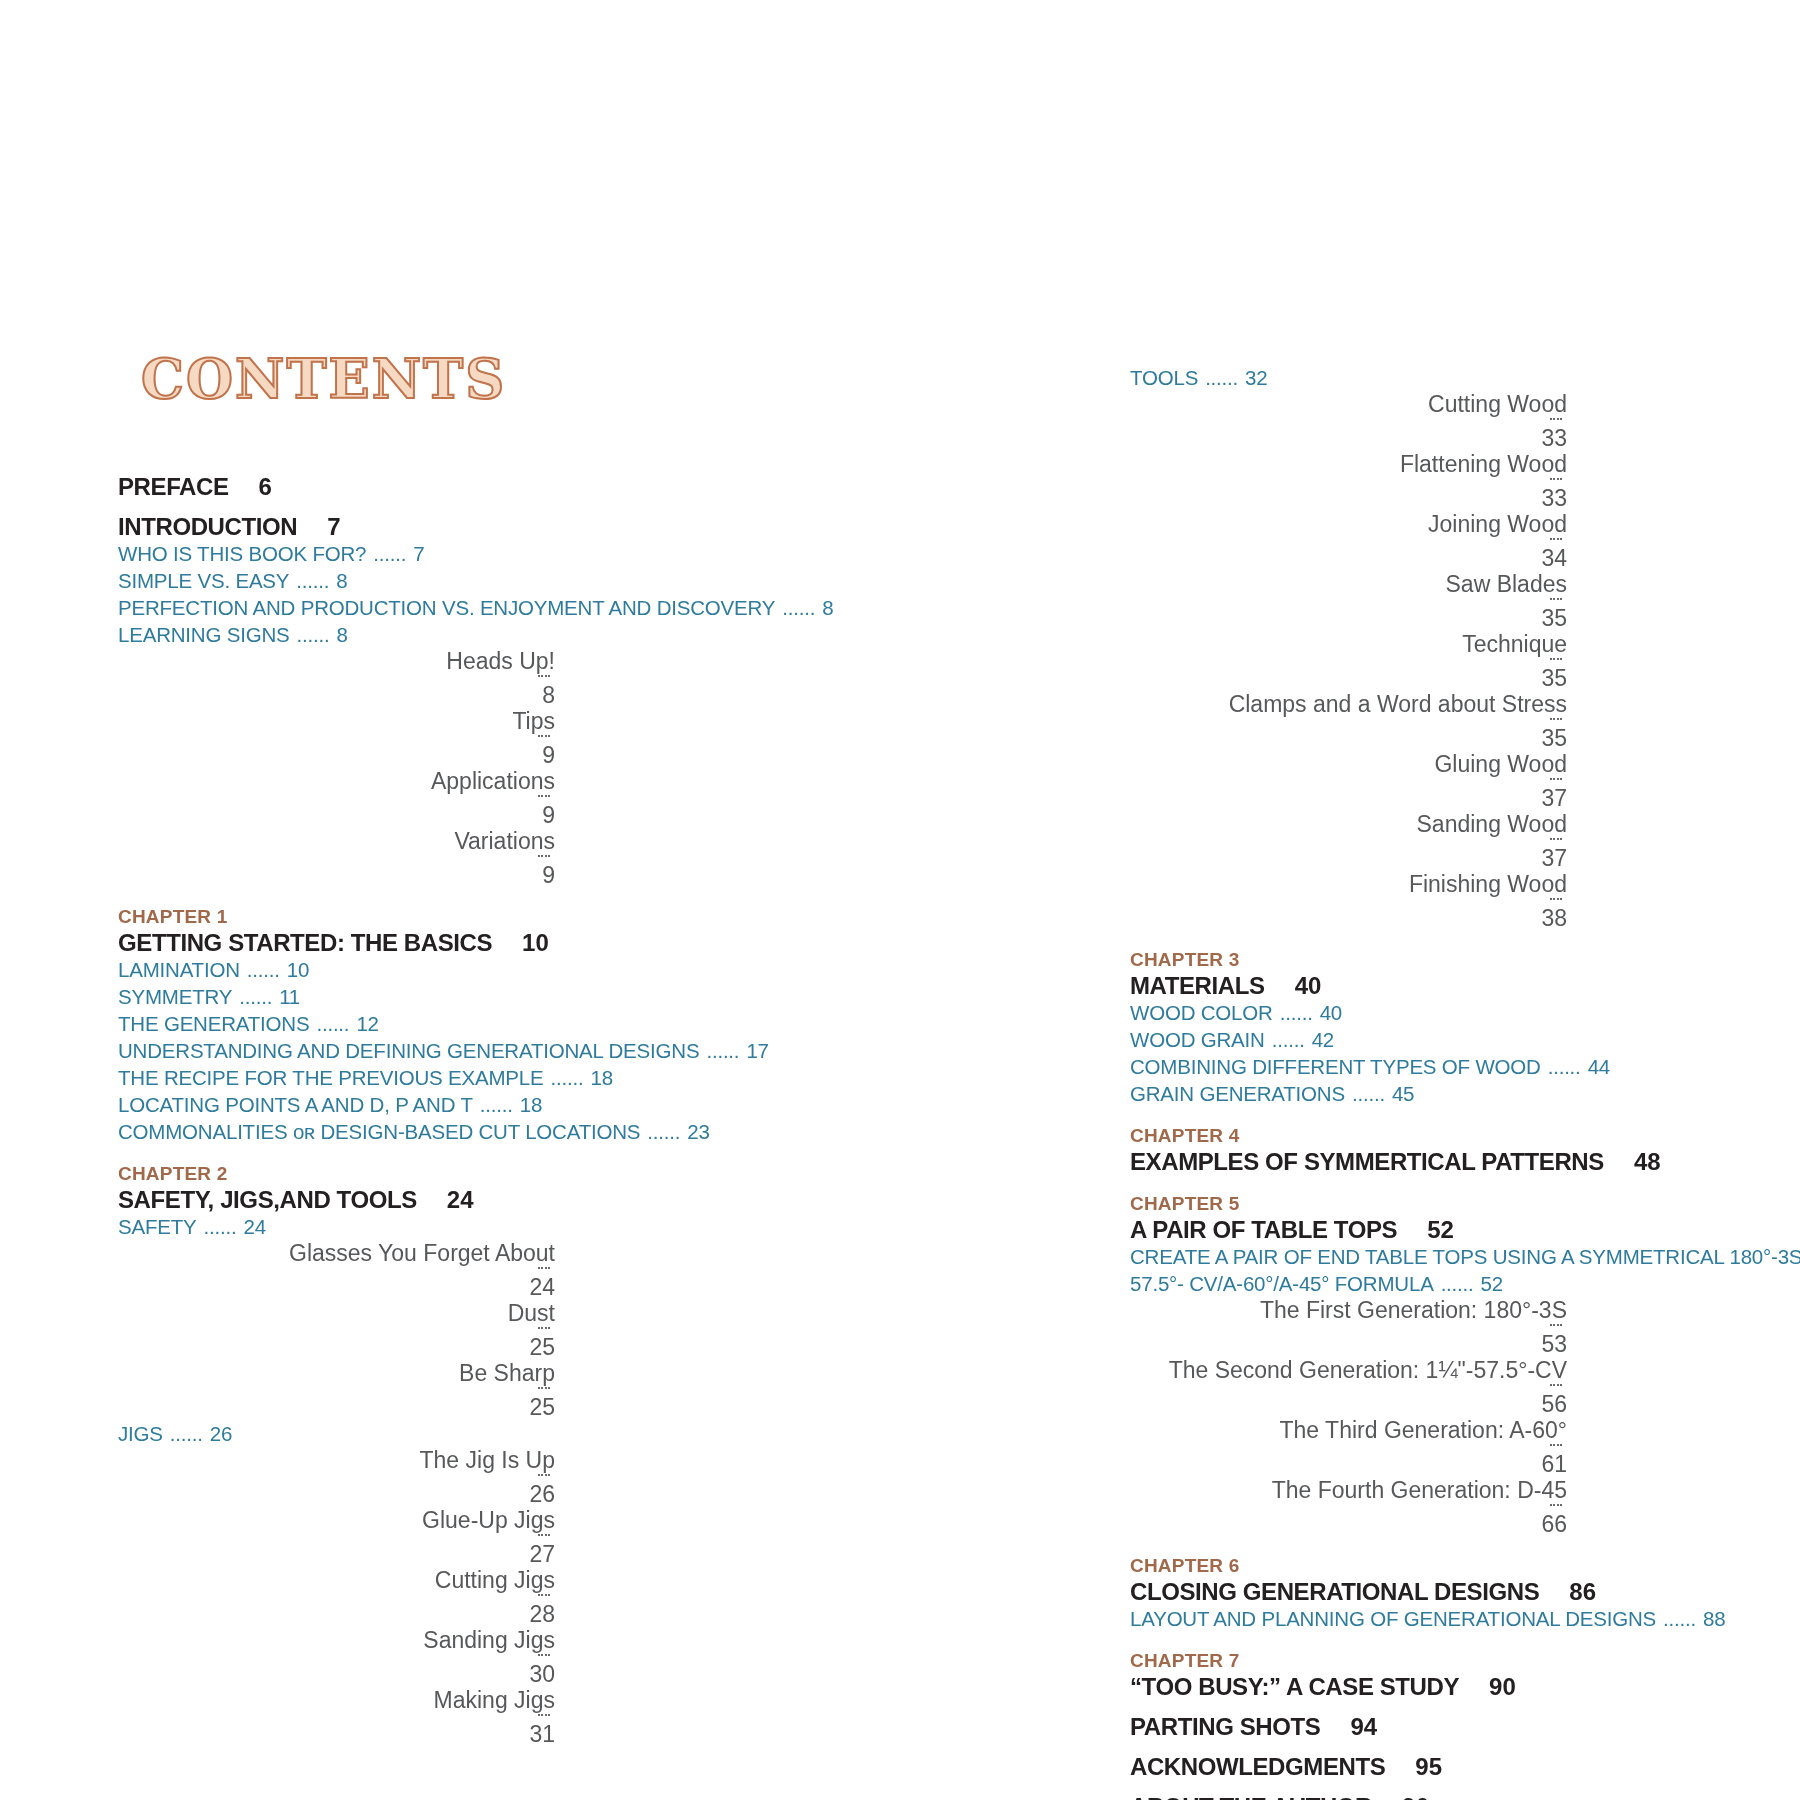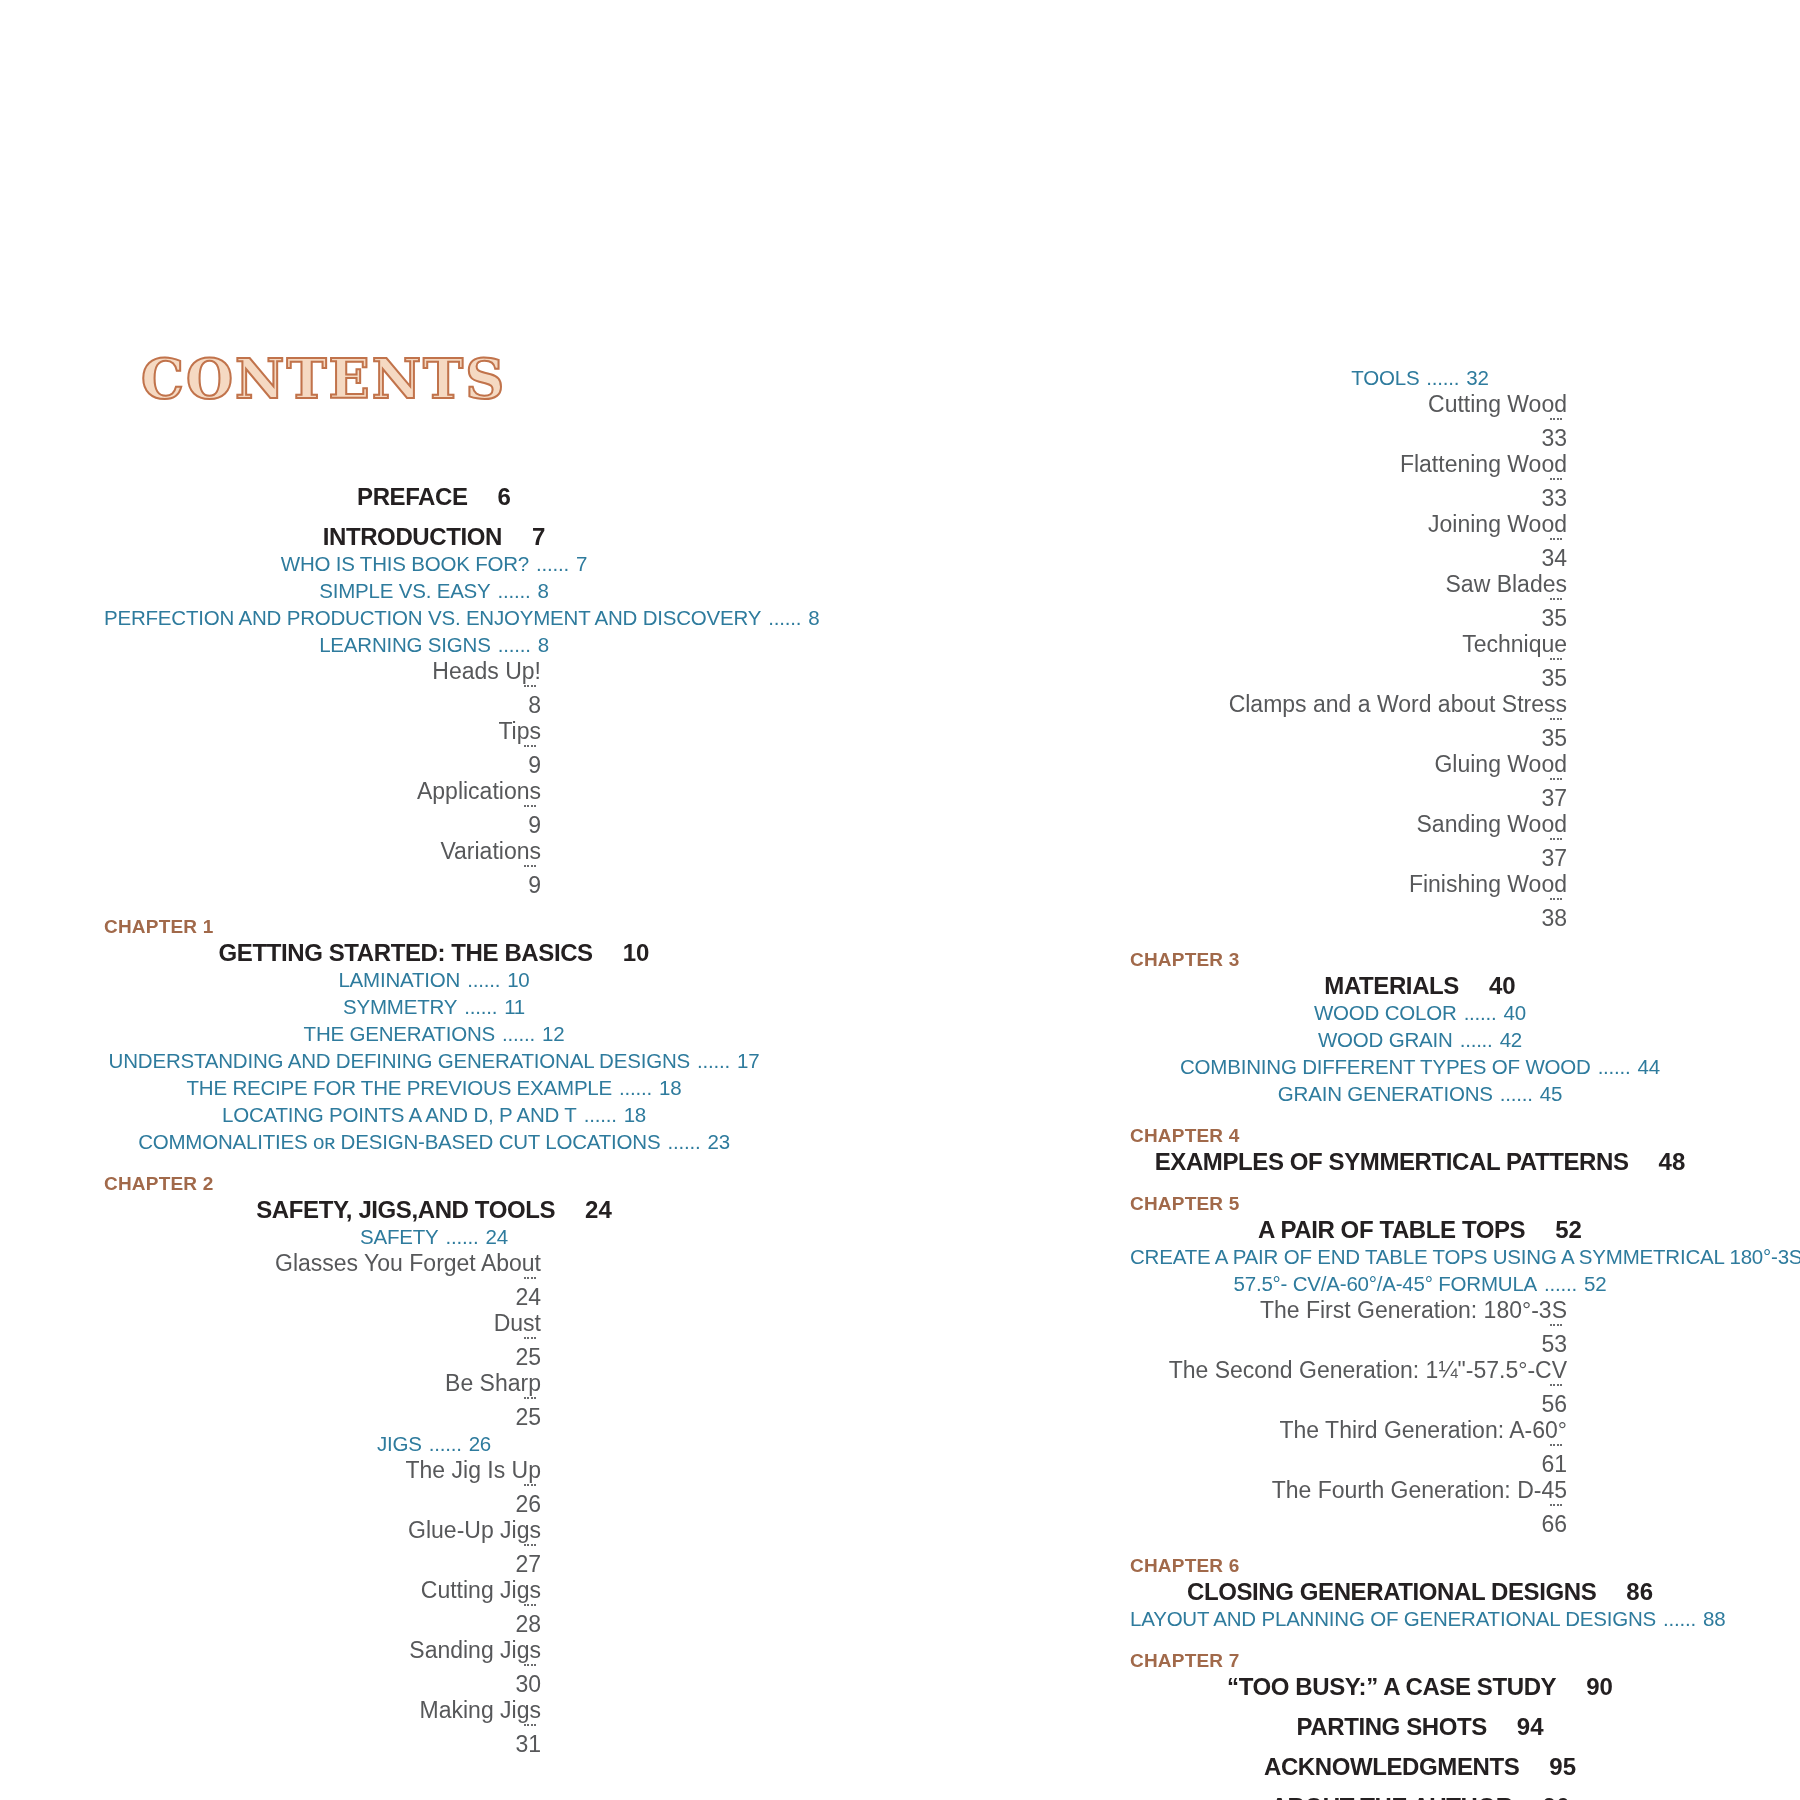--- a/index.html
+++ b/index.html
@@ -3,24 +3,24 @@
 <meta charset="utf-8">
 <style>
   html,body{margin:0;padding:0;background:#ffffff;}
   .page{position:relative;width:1800px;height:1800px;background:#ffffff;overflow:hidden;
         font-family:"Liberation Sans", sans-serif;}
   .title{position:absolute;left:141px;top:352px;margin:0;
          font-family:"DejaVu Serif", serif;font-weight:700;font-size:54px;line-height:1;
          letter-spacing:2px;color:#f5d9c2;-webkit-text-stroke:2px #c1734b;
          text-shadow:0 0 1px #c1734b;}
   .col{position:absolute;}
-  .col-left{left:104px;top:473px;width:660px;margin-top:10px;}
+  .col-left{left:118px;top:473px;width:660px;}
   .col-right{left:1130px;top:364px;width:580px;}
 
-  .row{white-space:nowrap;text-align:center;}
+  .row{white-space:nowrap;}
   .row-top{font-size:24px;font-weight:700;color:#242021;letter-spacing:-0.4px;
            line-height:27px;margin-top:13px;}
   .col > :first-child{margin-top:0;}
   .row-top .pagenum{margin-left:30px;letter-spacing:0;}
   .kicker{font-size:19px;font-weight:700;color:#a1694a;letter-spacing:0.2px;
           line-height:24px;margin-top:17px;}
   .kicker + .row-top{margin-top:0;}
 
   .row-section{font-size:20.5px;color:#2e7b9d;letter-spacing:-0.2px;line-height:27px;}
   .row-section .leader{margin:0 7px;}

